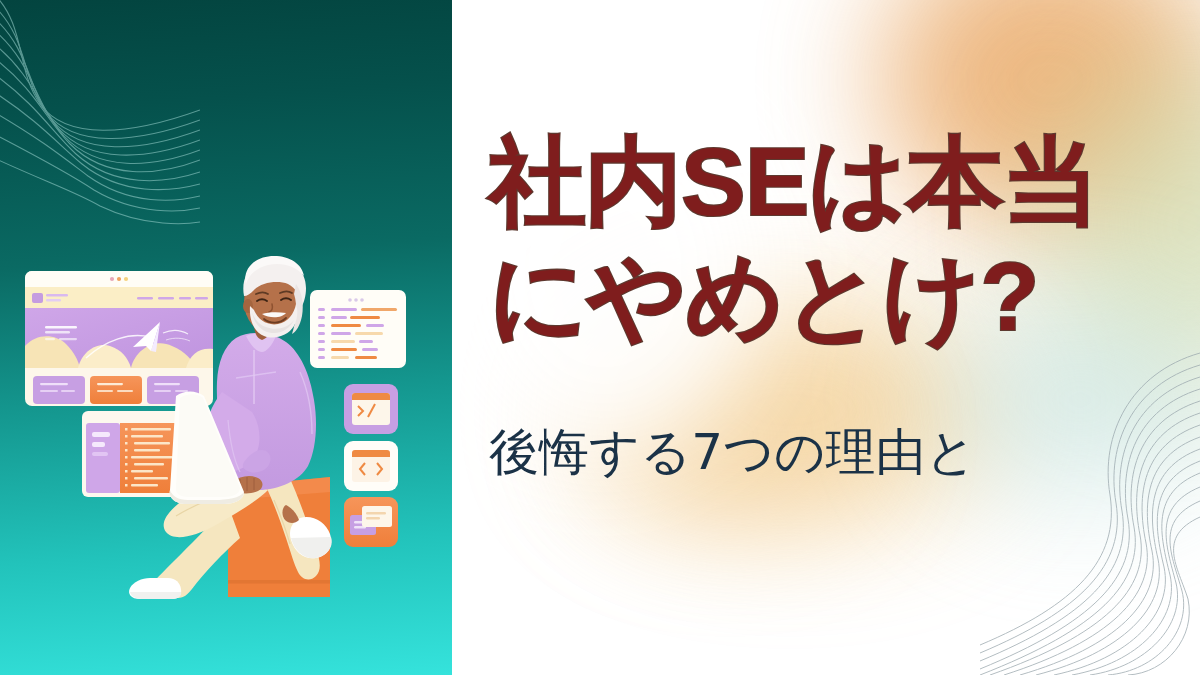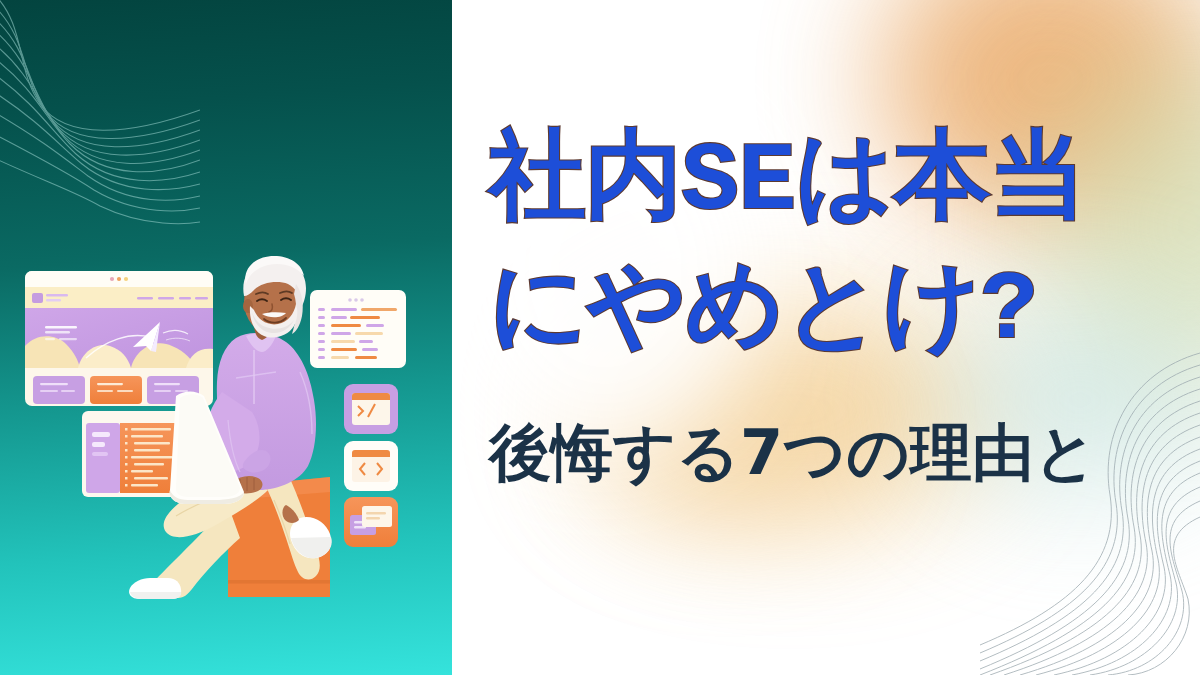--- a/index.html
+++ b/index.html
@@ -57,39 +57,39 @@
   }
 
   
   .illus { position:absolute; left:0; top:0; width:452px; height:675px; }
 
   
   .title-block {
     position:absolute; left:489px; top:128px; width:690px;
   }
   .title-line {
-    font-family:Liberation Mono, monospace;
+    font-family:Liberation Sans, sans-serif;
     font-weight:700;
     font-size:97px;
     line-height:108px;
     letter-spacing:-1px;
-    color:#1d4ed8;
+    color:#7f1d1d;
     -webkit-text-stroke:2.2px #5d3a30;
     paint-order:stroke fill;
     white-space:nowrap;
   }
-  .title-line.l2 { margin-top:21px; }
+  .title-line.l2 { margin-top:7px; }
 
   .subtitle-block {
     position:absolute; left:489px; top:418px; width:700px;
   }
   .sub-line {
     font-family:"DejaVu Sans", sans-serif;
-    font-weight:700;
-    font-size:62px;
+    font-weight:400;
+    font-size:50px;
     line-height:69px;
     letter-spacing:0px;
     color:#1b3247;
     white-space:nowrap;
   }
 </style>
 </head>
 <body>
 
 <div id="canvas">

